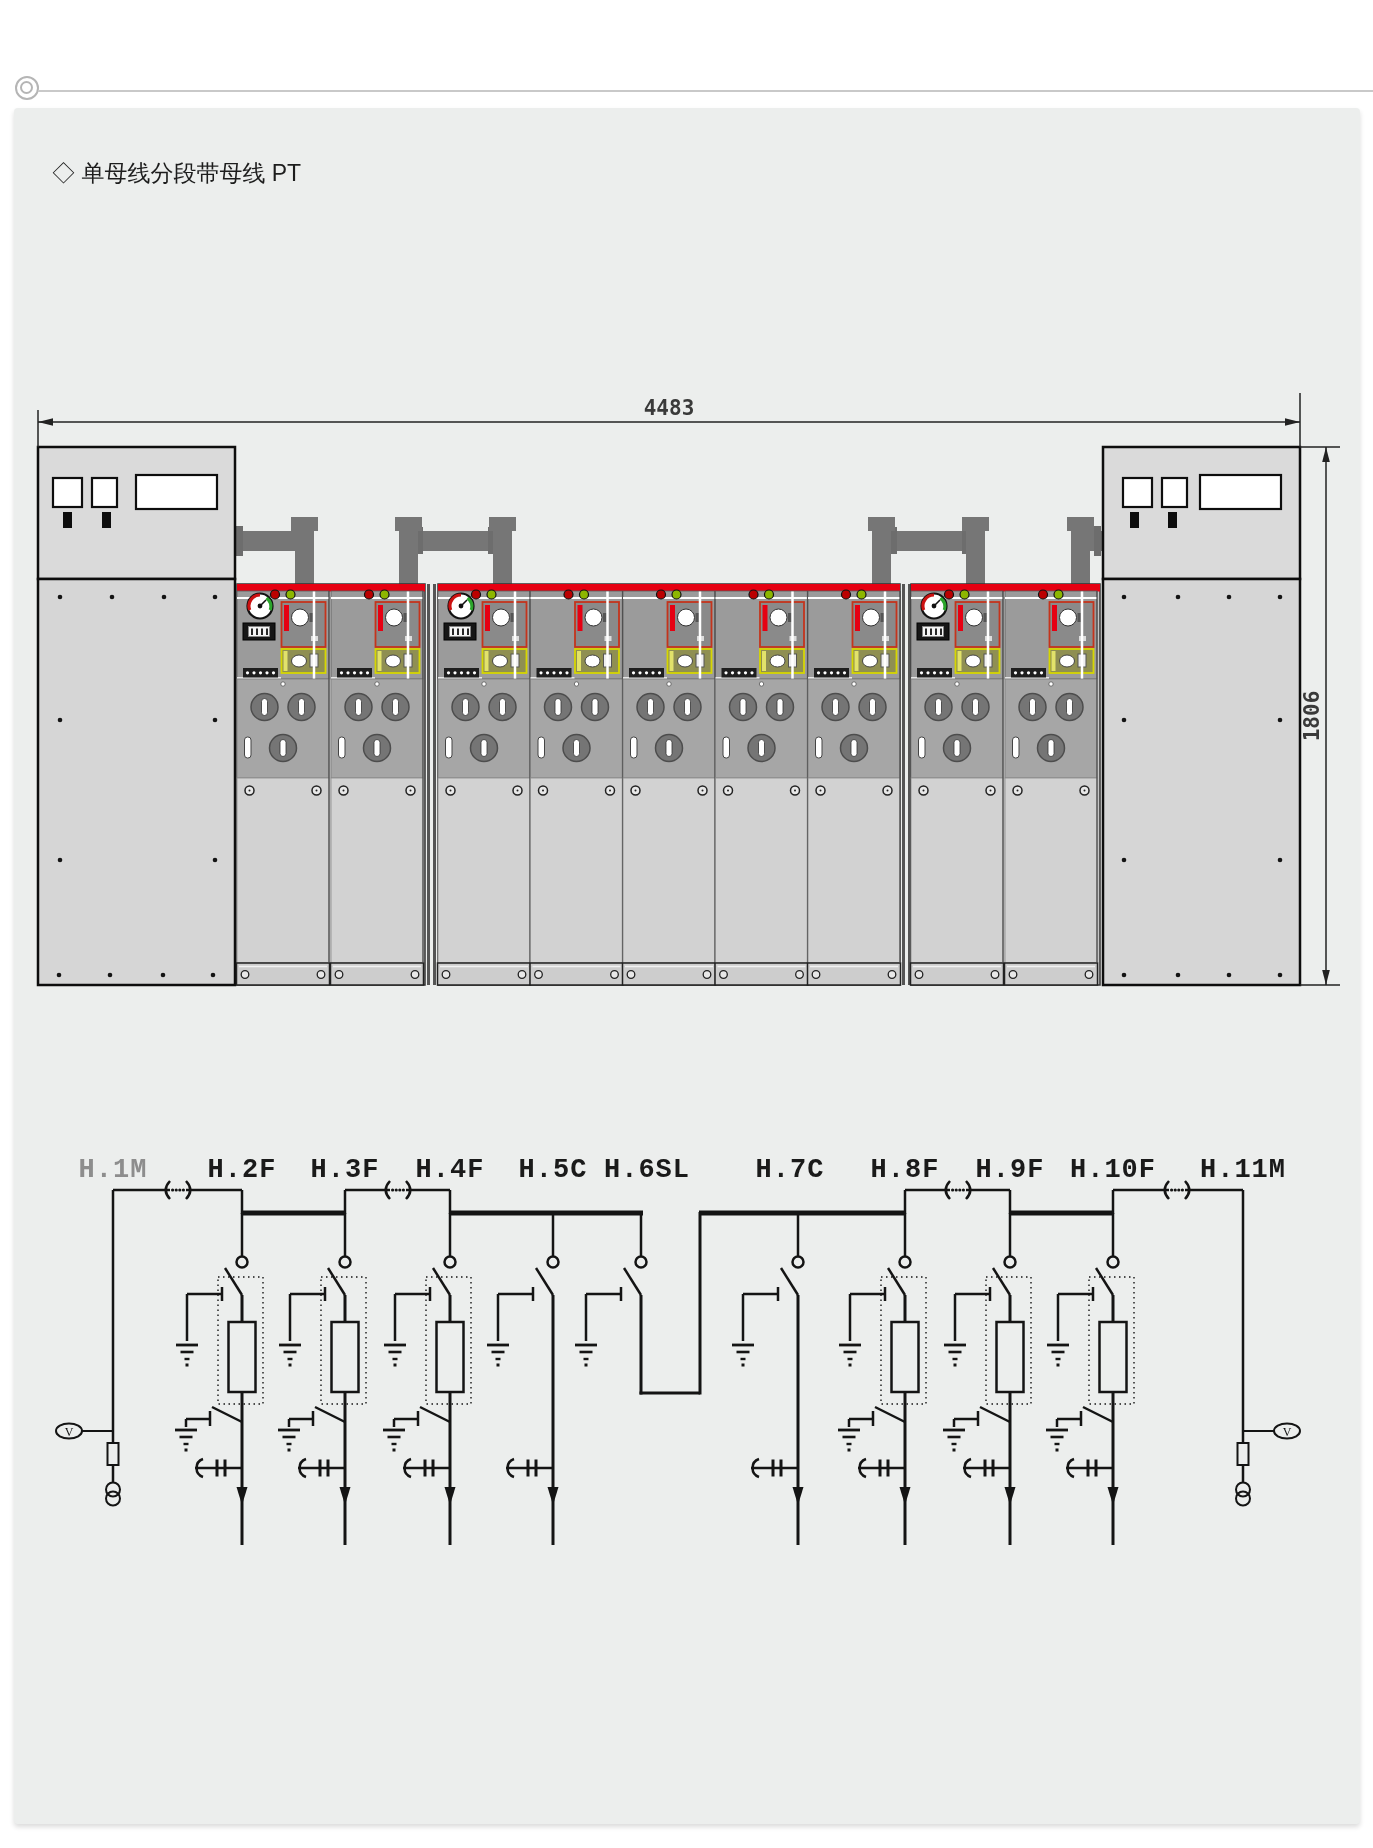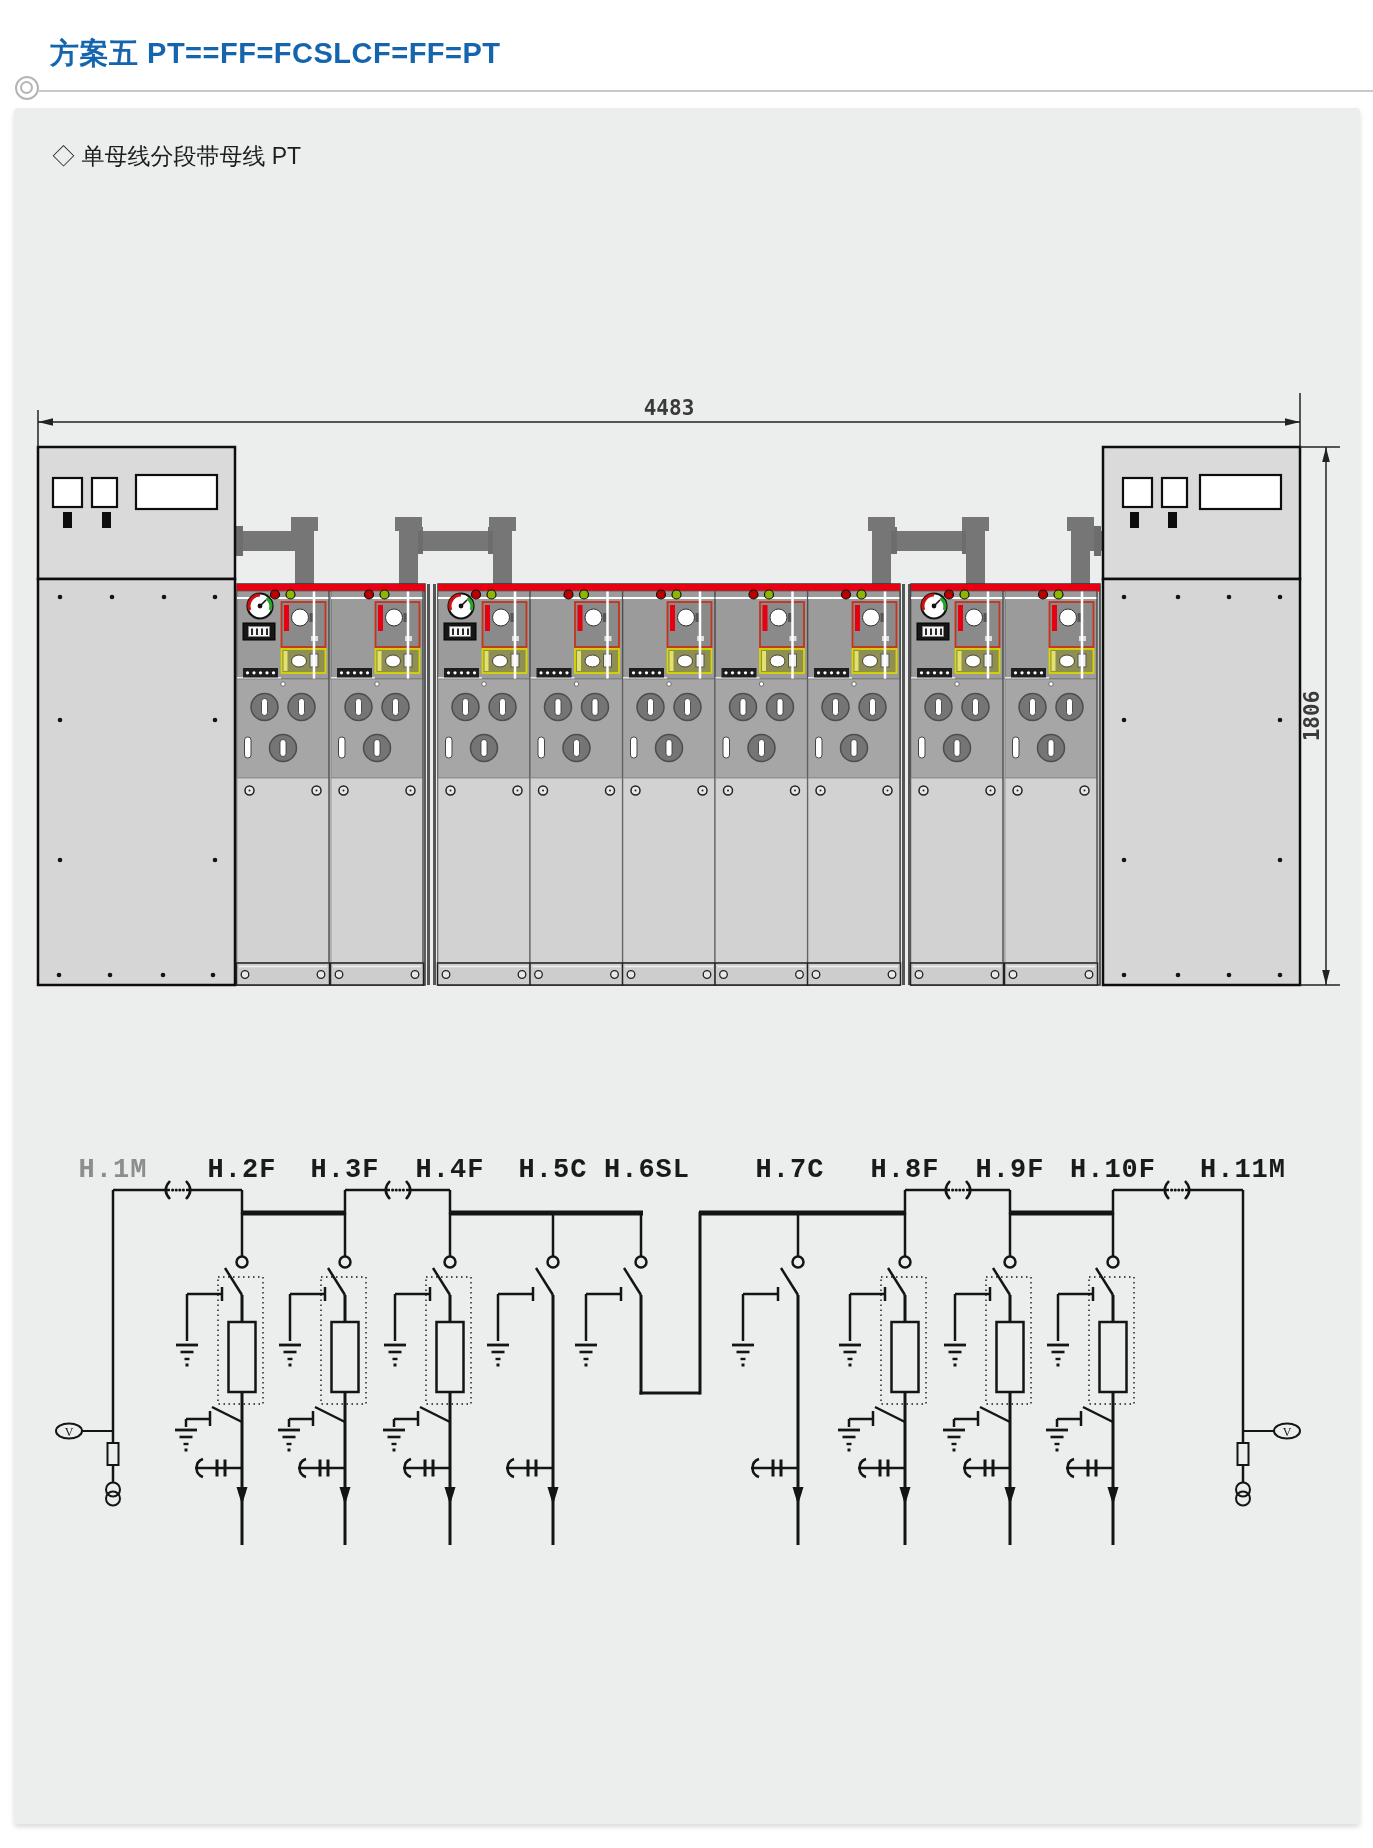--- a/index.html
+++ b/index.html
@@ -7,35 +7,34 @@
         font-family:"Liberation Sans", sans-serif;}
   .doc-title{position:absolute;left:50px;top:34px;font-size:29px;font-weight:bold;
              color:#1565ae;letter-spacing:.5px;white-space:nowrap;}
   .rule{position:absolute;left:38px;top:90px;width:1335px;height:2px;background:#c9c9c9;}
   .ornament{position:absolute;left:15px;top:76px;width:24px;height:24px;border:2.5px solid #b5b5b5;
             border-radius:50%;background:#fff;box-sizing:border-box;}
   .ornament .inner{position:absolute;left:3px;top:3px;width:13px;height:13px;border:2px solid #b5b5b5;
             border-radius:50%;box-sizing:border-box;}
   .content-panel{position:absolute;left:14px;top:108px;width:1346px;height:1716px;background:#eceeed;
             border-radius:4px;box-shadow:0 3px 5px rgba(0,0,0,.14);}
-  .subtitle{position:absolute;left:52px;top:141px;font-size:23px;color:#1d1d1d;white-space:nowrap;}
+  .subtitle{position:absolute;left:52px;top:158px;font-size:23px;color:#1d1d1d;white-space:nowrap;}
   svg.drawing{position:absolute;left:0;top:0;}
   .dim-text{font-family:"DejaVu Sans Mono","Liberation Mono",monospace;font-weight:bold;
             font-size:21px;fill:#3a3a3a;}
   .bay-label{font-family:"Liberation Mono","DejaVu Sans Mono",monospace;font-weight:bold;
             font-size:27px;fill:#1a1a1a;letter-spacing:1px;}
   .bay-label.muted{fill:#8d8d8d;}
   .v-label{font-family:"Liberation Serif", serif;font-size:12px;fill:#141414;}
 </style>
 </head>
 <body>
 
 <div class="page">
 
-  <div class="doc-title">方案五 PT==FF=FCSLCF=FF=PT</div>
   <div class="ornament">
       <div class="inner"></div>
     </div>
   <div class="rule"></div>
 
   <div class="content-panel"></div>
   <div class="subtitle"><span>◇</span>&nbsp;<span>单母线分段带母线 PT</span></div>
 
   <svg class="drawing" width="1373" height="1848" viewBox="0 0 1373 1848">
     <defs>

